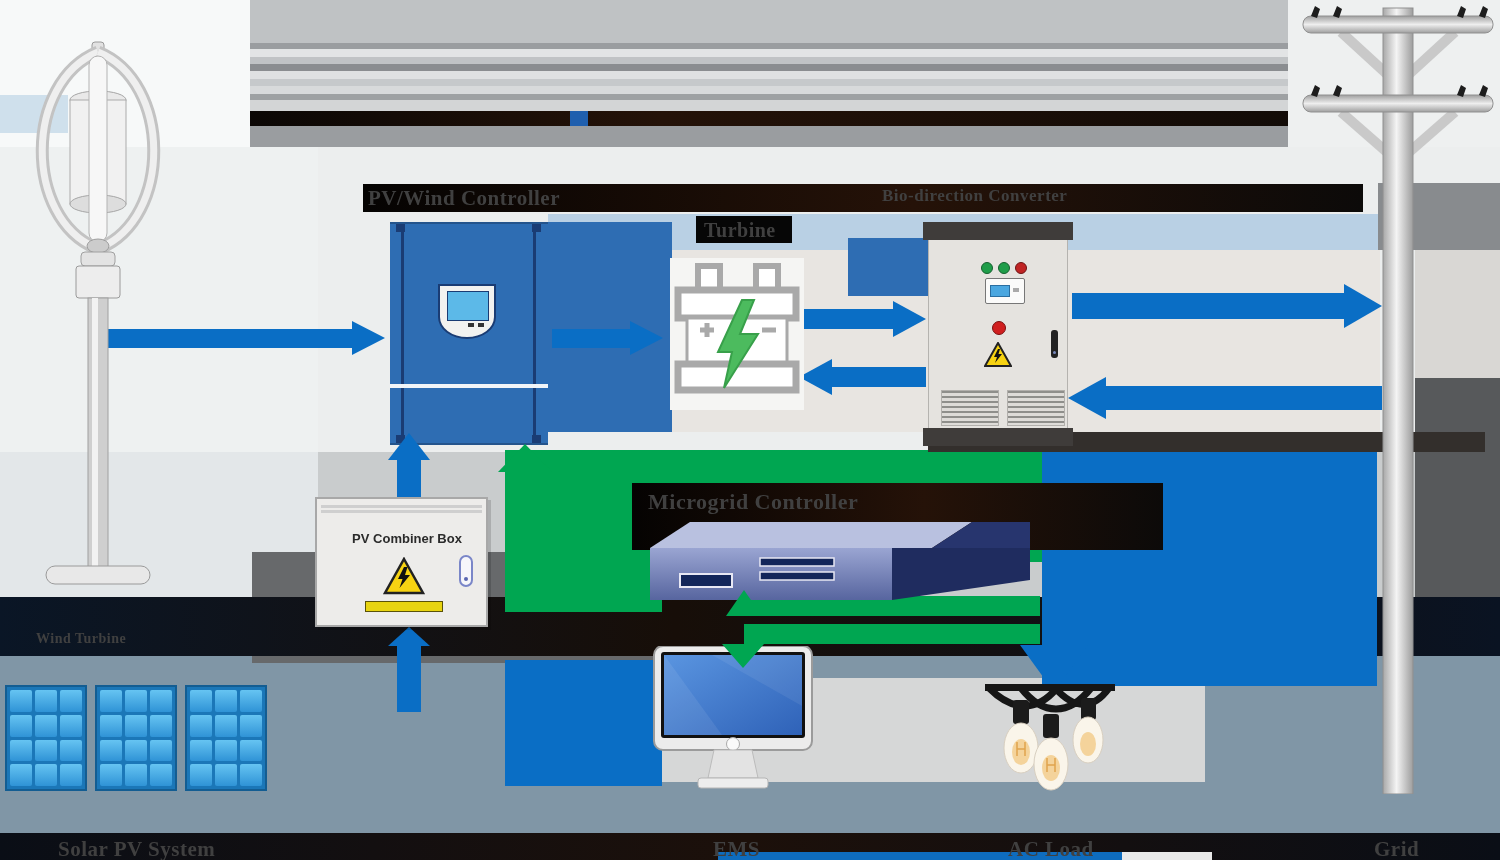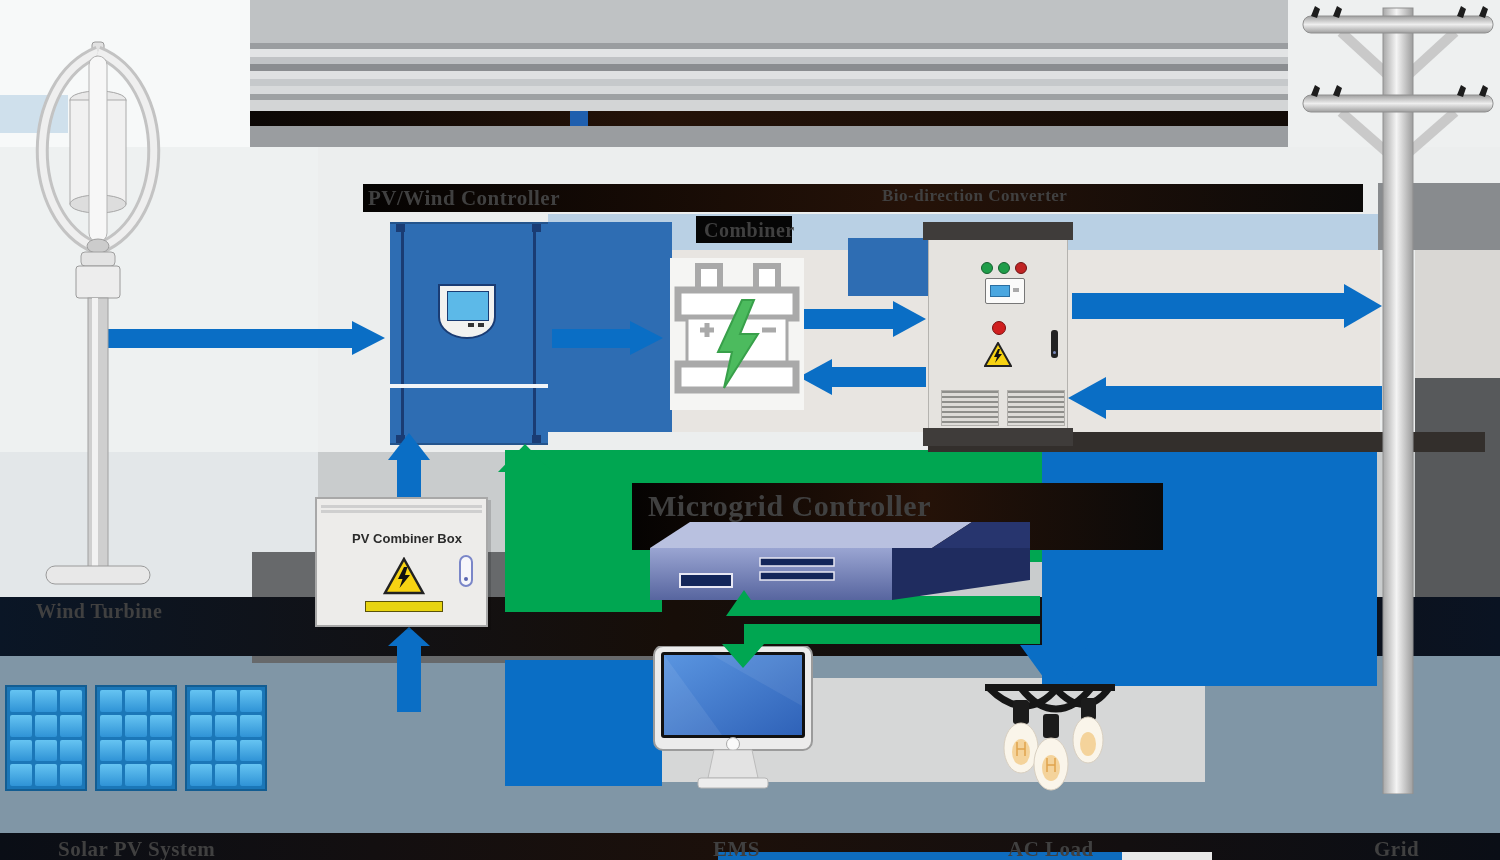--- a/index.html
+++ b/index.html
@@ -315,22 +315,22 @@
       <path d="M162,14 l4,-10 5,3 -3,9 z"></path>
         <path d="M184,14 l4,-10 5,3 -3,9 z"></path>
       <path d="M16,93 l4,-10 5,3 -3,9 z"></path>
         <path d="M38,93 l4,-10 5,3 -3,9 z"></path>
       <path d="M162,93 l4,-10 5,3 -3,9 z"></path>
         <path d="M184,93 l4,-10 5,3 -3,9 z"></path>
     </g>
   </svg>
 
   <div class="lbl" style="left:368px;top:186px;font-size:21px;">PV/Wind Controller</div>
-  <div class="lbl" style="left:704px;top:219px;font-size:20px;">Combiner</div>
+  <div class="lbl" style="left:704px;top:219px;font-size:20px;">Turbine</div>
   <div class="lbl" style="left:882px;top:186px;font-size:17px;">Bio-direction Converter</div>
-  <div class="lbl" style="left:648px;top:489px;font-size:30px;">Microgrid Controller</div>
-  <div class="lbl" style="left:36px;top:600px;font-size:20px;">Wind Turbine</div>
+  <div class="lbl" style="left:648px;top:489px;font-size:22px;">Microgrid Controller</div>
+  <div class="lbl" style="left:36px;top:631px;font-size:14px;">Wind Turbine</div>
   <div class="lbl" style="left:58px;top:837px;font-size:21px;">Solar PV System</div>
   <div class="lbl" style="left:713px;top:837px;font-size:21px;">EMS</div>
   <div class="lbl" style="left:1008px;top:837px;font-size:21px;">AC Load</div>
   <div class="lbl" style="left:1374px;top:837px;font-size:21px;">Grid</div>
 
 </div>
 
 </body></html>

